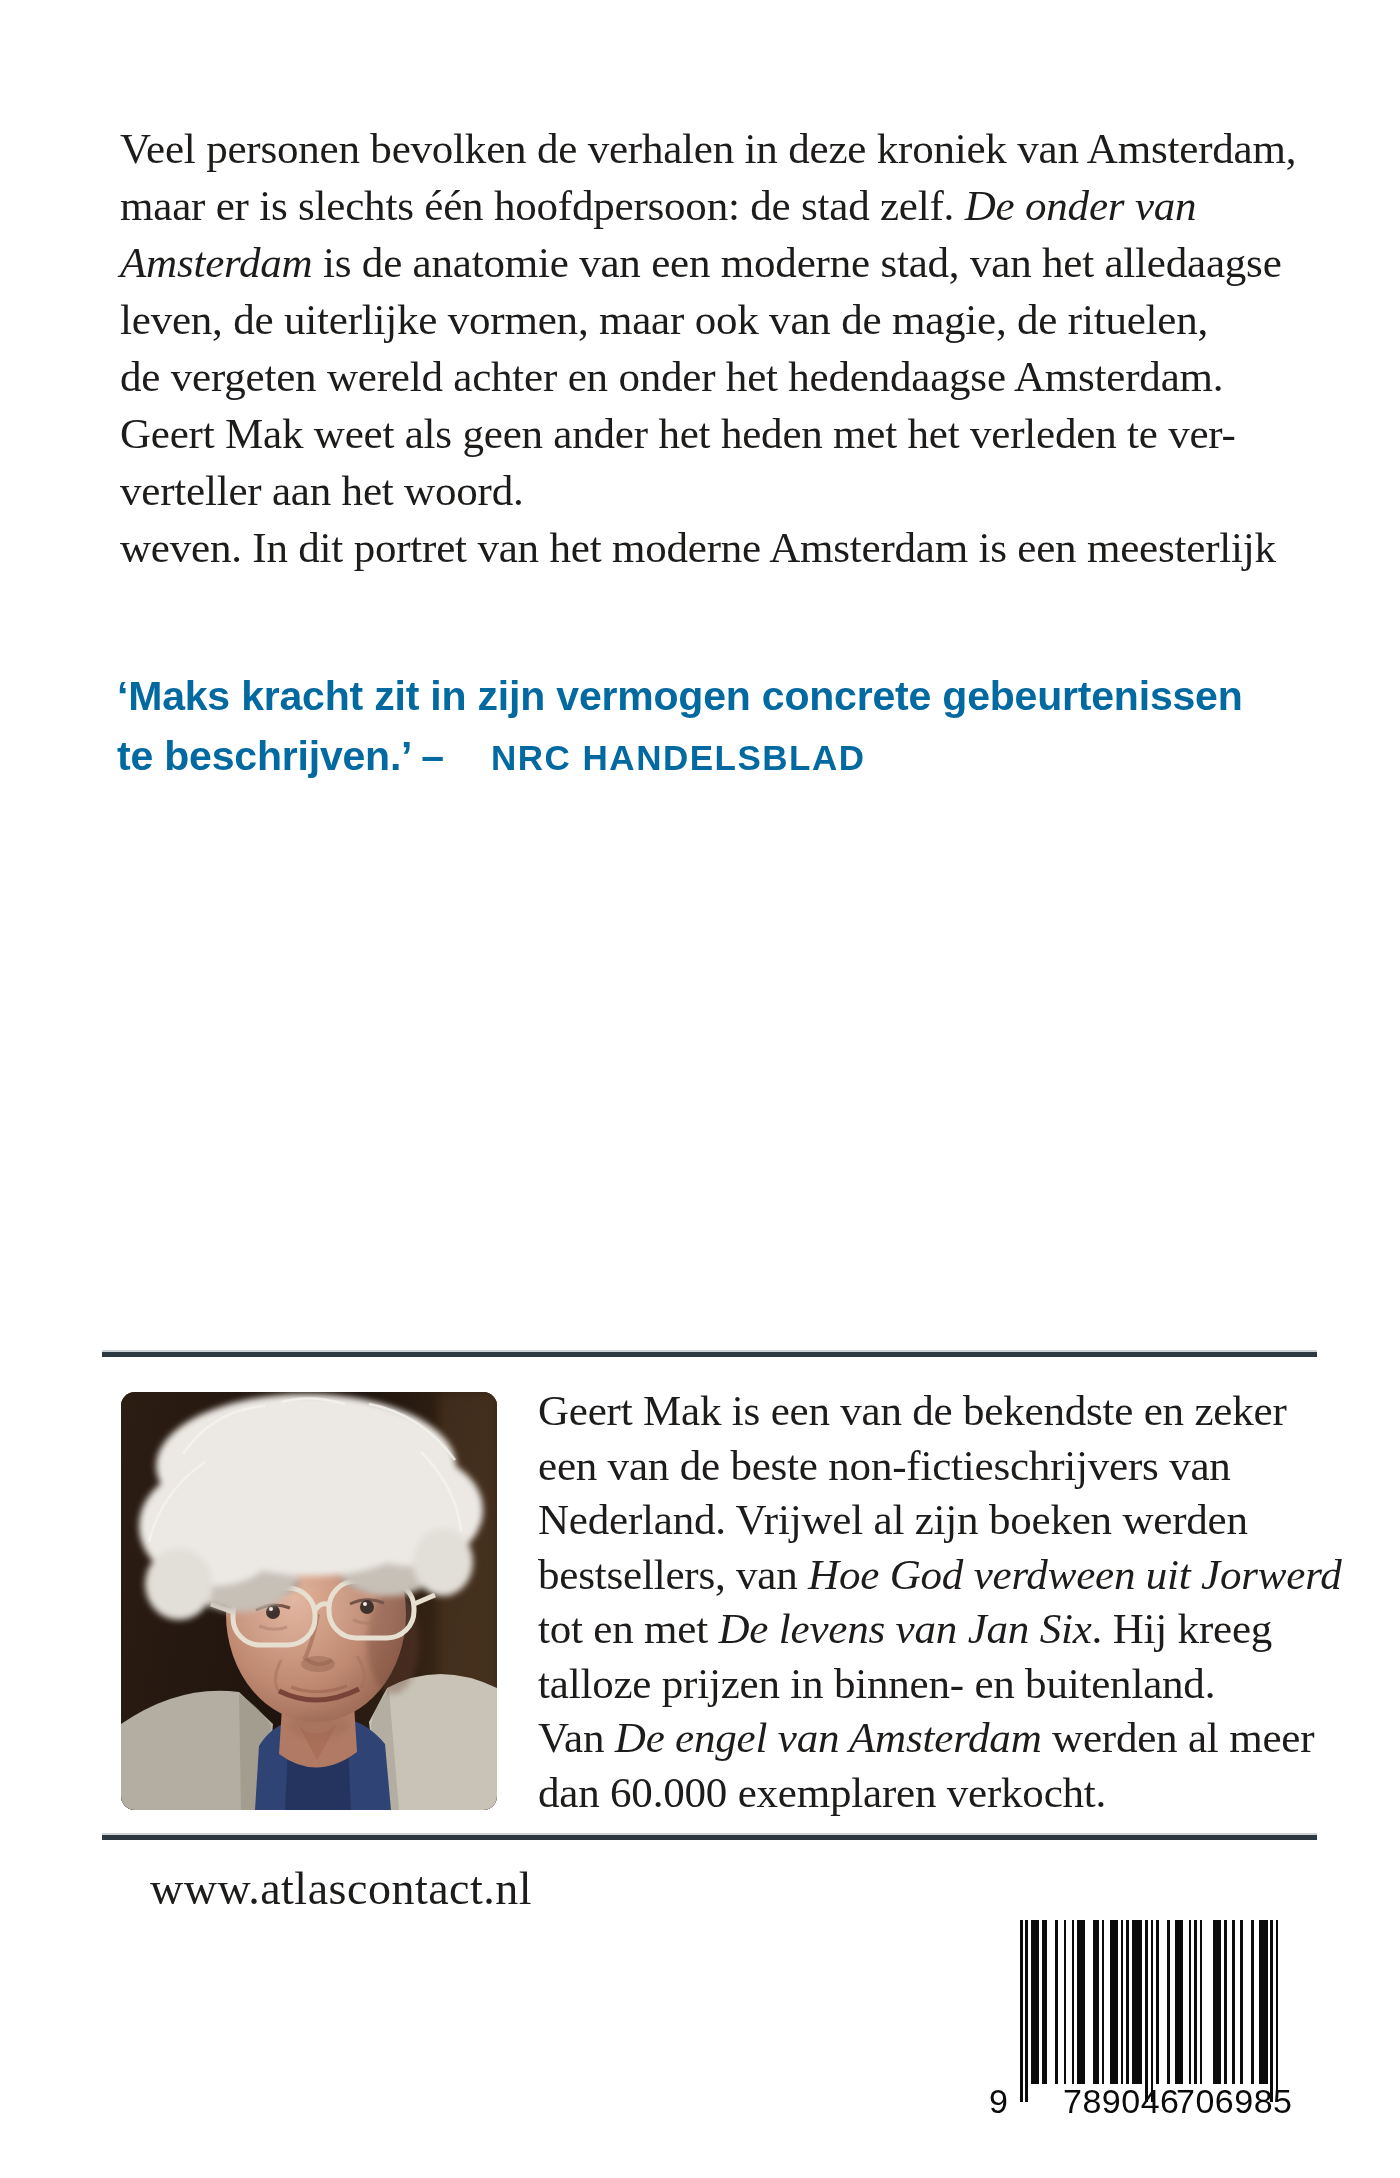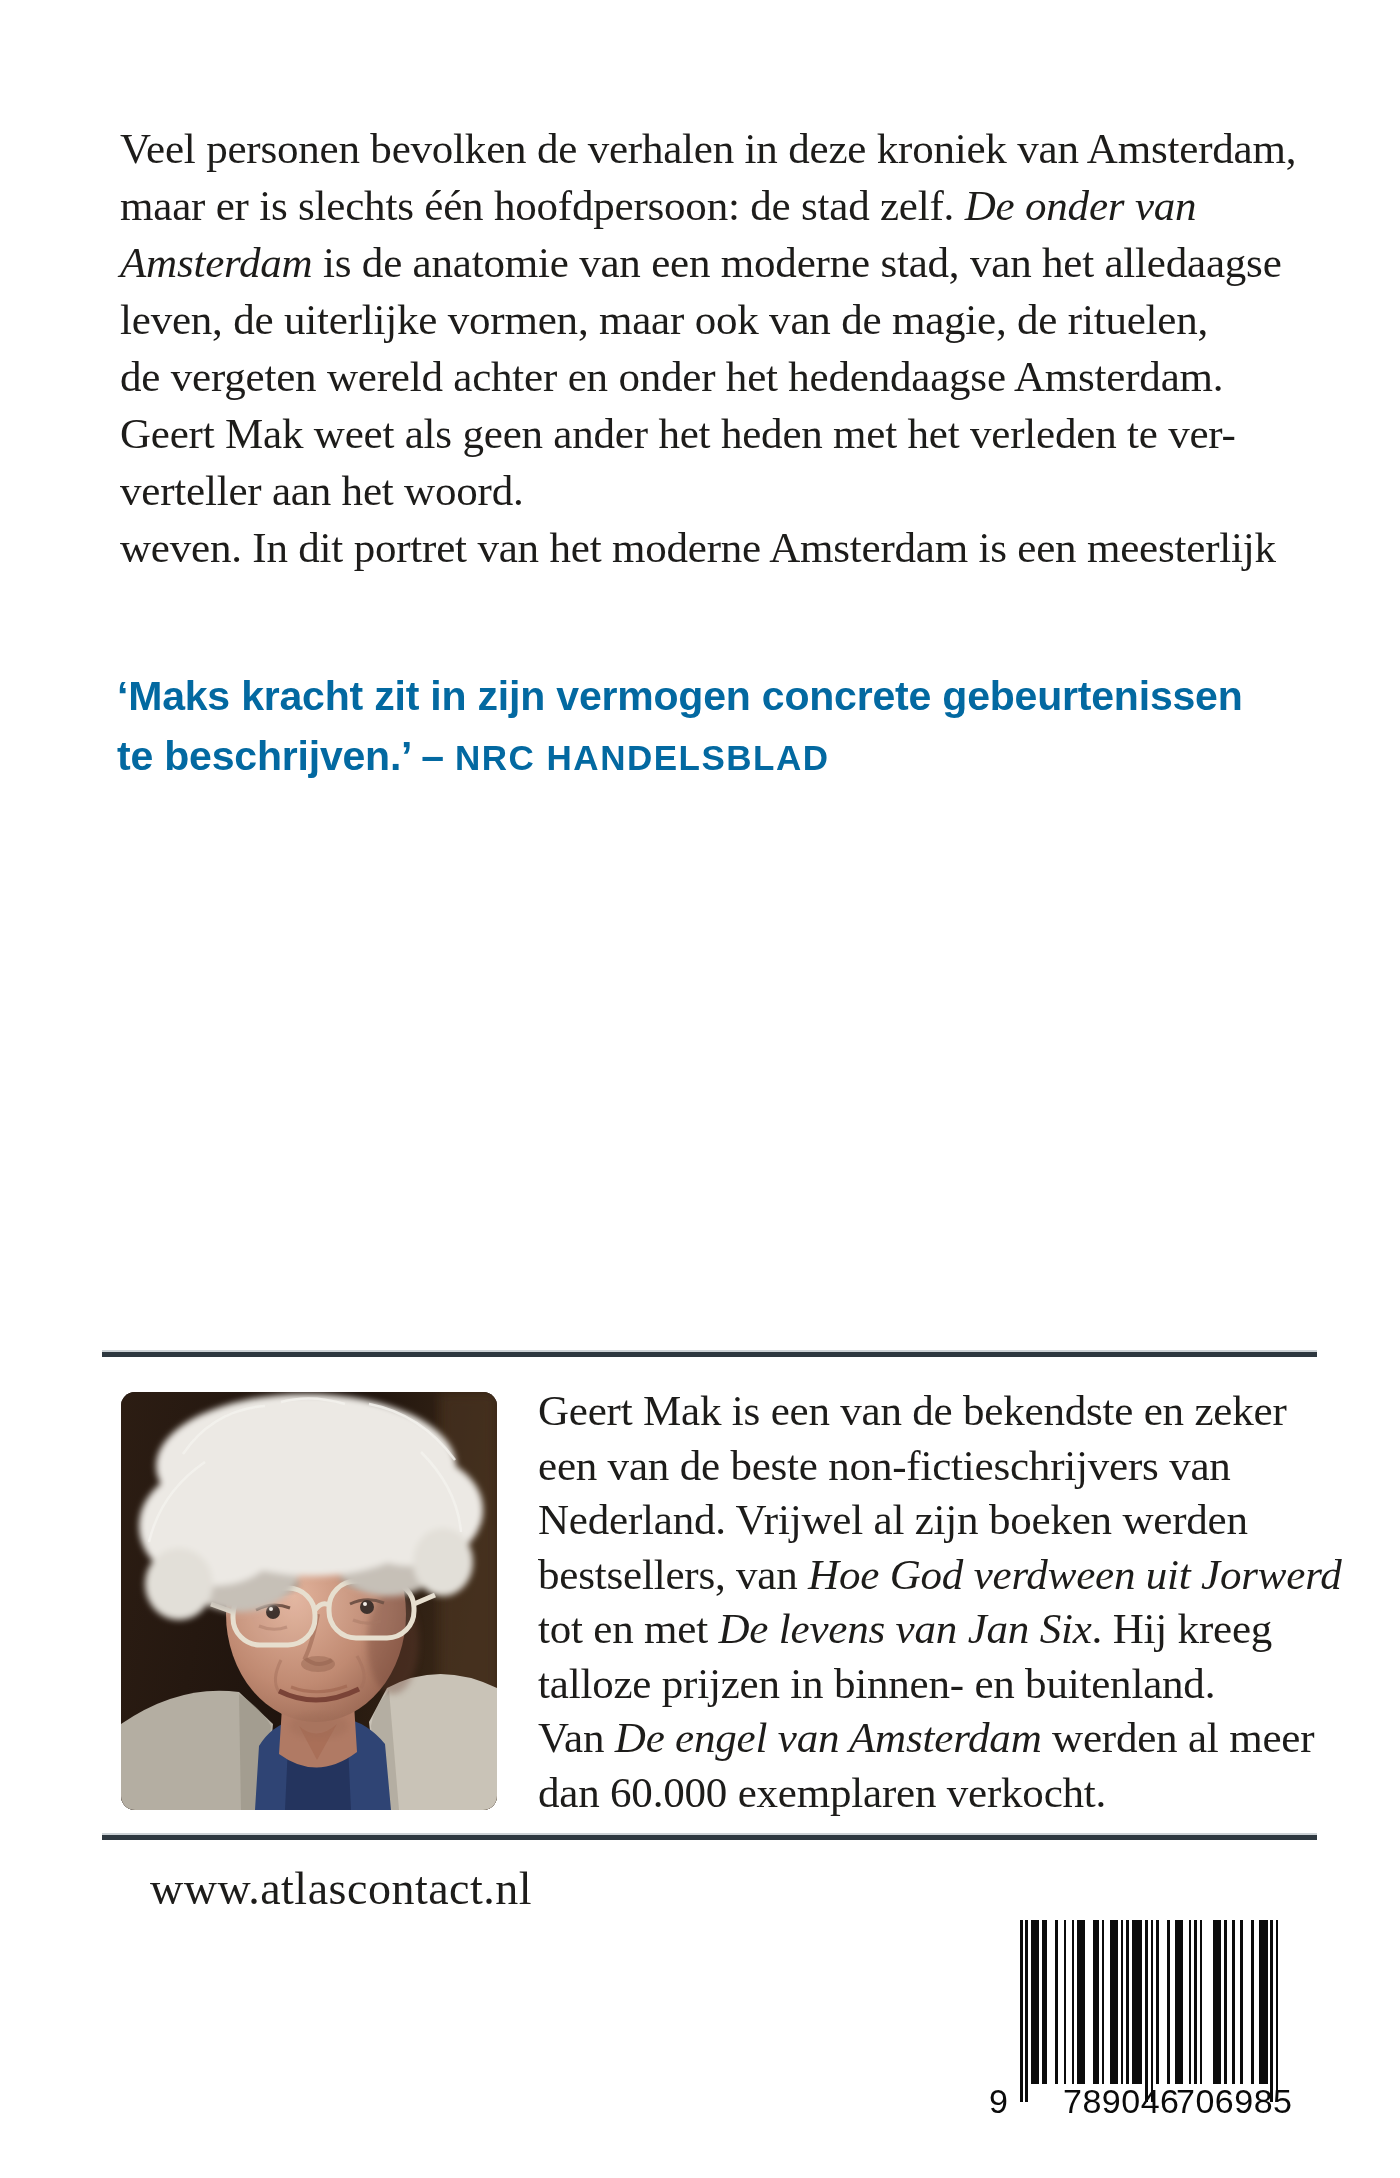--- a/index.html
+++ b/index.html
@@ -9,21 +9,21 @@
   
   .intro{position:absolute;left:120px;top:120px;width:1220px;
          font-size:43px;line-height:57px;letter-spacing:-0.2px;}
   .line{white-space:nowrap;}
   .i{font-style:italic;}
 
   
   .quote{position:absolute;left:117px;top:666px;width:1220px;
          font-family:"Liberation Sans","DejaVu Sans",sans-serif;
          font-weight:bold;font-size:41px;line-height:60px;color:#0369a1;letter-spacing:-0.2px;}
-  .quote .src{font-size:35px;letter-spacing:1.5px;}
+  .quote .src{font-size:35px;letter-spacing:1.5px;margin-left:36px;}
 
   
   .rule{position:absolute;left:102px;width:1215px;height:5px;
         background:var(--rule,#2e3840);border-top:2px solid var(--rule_edge,#ccd2d6);}
   .rule.one{top:1350px;}
   .rule.two{top:1833px;}
 
   
   .photo{position:absolute;left:121px;top:1392px;width:376px;height:418px;
          border-radius:14px;overflow:hidden;background:#241812;}

